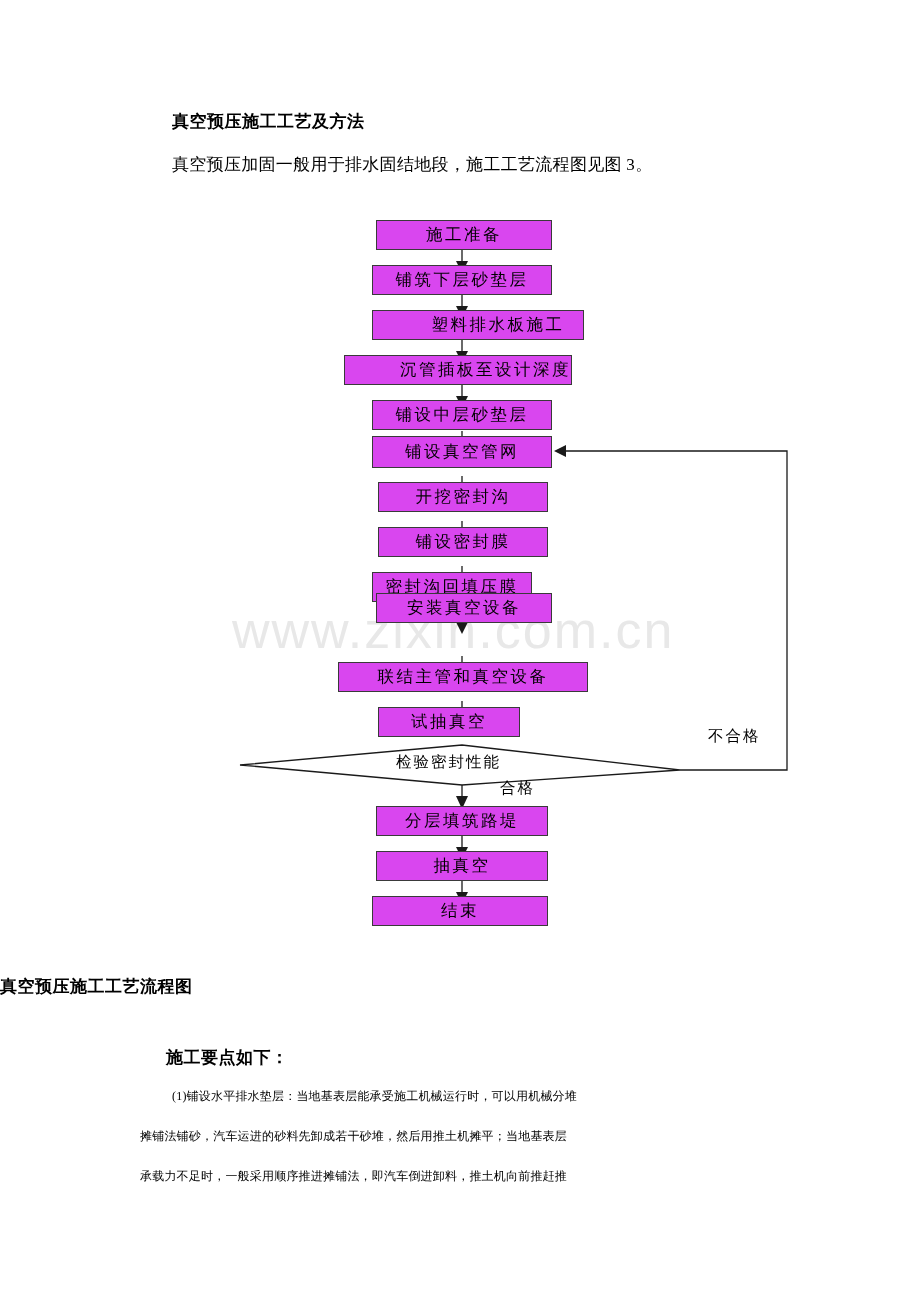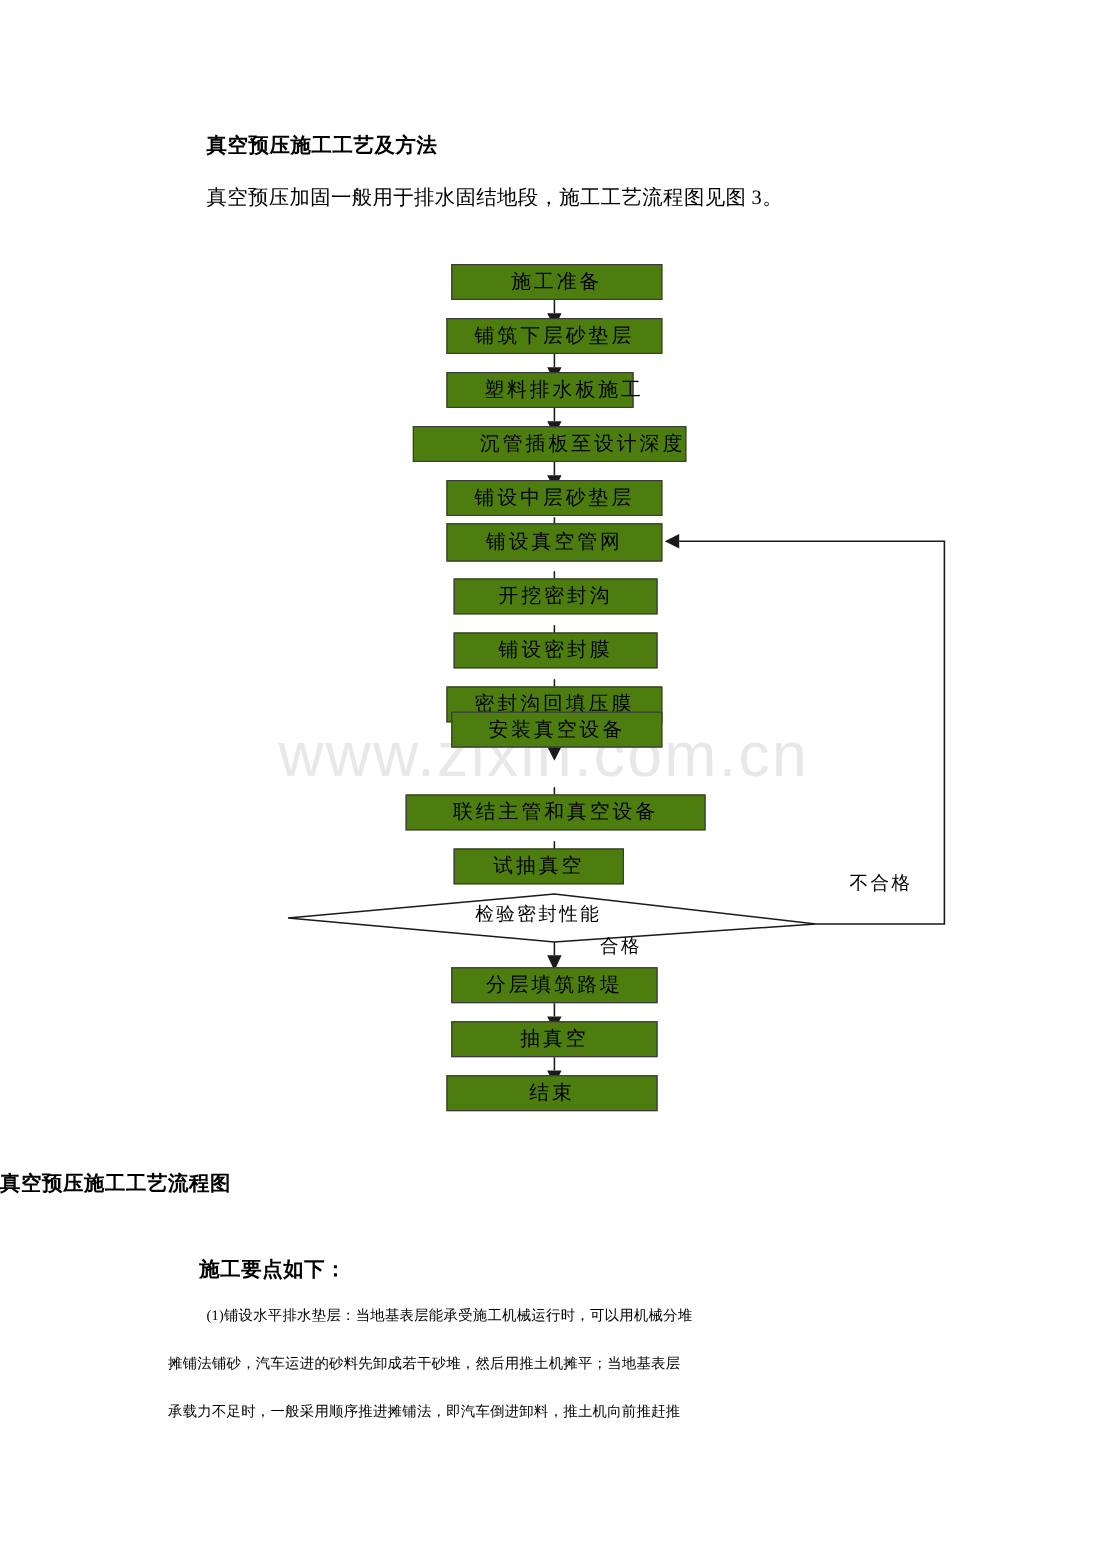--- a/index.html
+++ b/index.html
@@ -90,21 +90,21 @@
     position: absolute;
     left: 0;
     top: 195px;
     width: 920px;
     height: 760px;
   }
   .node {
     position: absolute;
     box-sizing: border-box;
     border: 1.4px solid #3a3a3a;
-    background: #4d7c0f;
+    background: #d946ef;
     font-size: 16.5px;
     letter-spacing: 2.5px;
     text-align: center;
     white-space: nowrap;
     display: flex;
     align-items: center;
     justify-content: center;
     height: 30px;
   }
   .edge-label {
@@ -203,21 +203,21 @@
     </svg>
 
     <div class="node" style="left:376px; top:25px; width:176px;">
       <span>施工准备</span>
     </div>
 
     <div class="node" style="left:372px; top:70px; width:180px;">
       <span>铺筑下层砂垫层</span>
     </div>
 
-    <div class="node" style="left:372px; top:115px; width:156px;padding-left:40px;">
+    <div class="node" style="left:372px; top:115px; width:212px;padding-left:40px;">
       <span>塑料排水板施工</span>
     </div>
 
     <div class="node" style="left:344px; top:160px; width:228px;justify-content:flex-end;">
       <span>沉管插板至设计深度</span>
     </div>
 
     <div class="node" style="left:372px; top:205px; width:180px;">
       <span>铺设中层砂垫层</span>
     </div>
@@ -227,21 +227,21 @@
     </div>
 
     <div class="node" style="left:378px; top:287px; width:170px;">
       <span>开挖密封沟</span>
     </div>
 
     <div class="node" style="left:378px; top:332px; width:170px;">
       <span>铺设密封膜</span>
     </div>
 
-    <div class="node" style="left:372px; top:377px; width:180px;">
+    <div class="node" style="left:372px; top:377px; width:160px;">
       <span>密封沟回填压膜</span>
     </div>
 
     <div class="node" style="left:376px; top:398px; width:176px;">
       <span>安装真空设备</span>
     </div>
 
     <div class="node" style="left:338px; top:467px; width:250px;align-items:center;">
       <span>联结主管和真空设备</span>
     </div>

